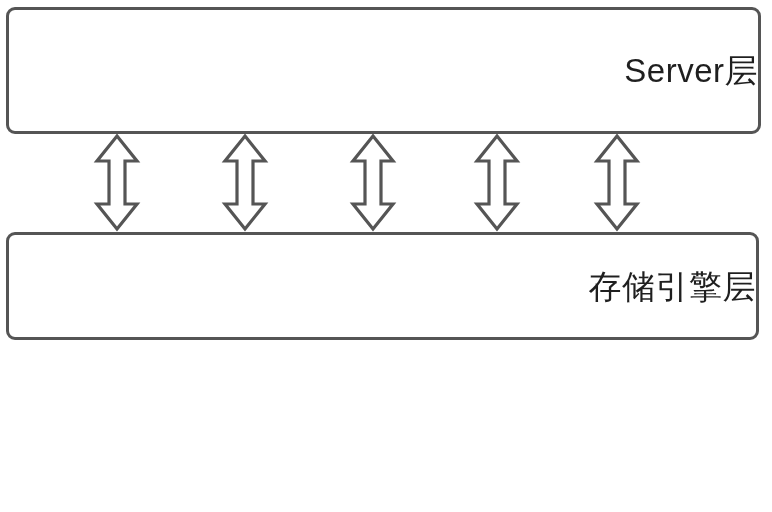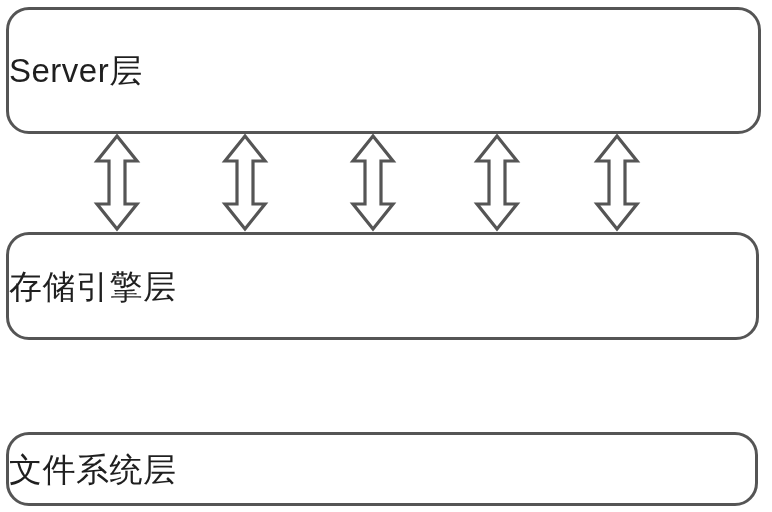--- a/index.html
+++ b/index.html
@@ -16,24 +16,24 @@
     width: 772px;
     height: 512px;
     background: #ffffff;
     overflow: hidden;
   }
   .layer-box {
     position: absolute;
     box-sizing: border-box;
     background: #ffffff;
     border: 3px solid #555555;
-    border-radius: 23px;
+    border-radius: 9px;
     display: flex;
     align-items: center;
-    justify-content: flex-start;
+    justify-content: flex-end;
   }
   .layer-label {
     font-family: "Liberation Sans", "DejaVu Sans", sans-serif;
     font-size: 33px;
     font-weight: 400;
     color: #1f1f1f;
     letter-spacing: 0.5px;
     line-height: 1;
     white-space: nowrap;
     user-select: none;
@@ -162,17 +162,14 @@
                L 16 27
                L 4 27
                Z"></path>
     </svg>
   </div>
 
   <div class="layer-box" id="box-storage-engine">
     <span class="layer-label">存储引擎层</span>
   </div>
 
-  <div class="layer-box" id="box-filesystem">
-    <span class="layer-label">文件系统层</span>
-  </div>
 
 </div>
 
 </body></html>

